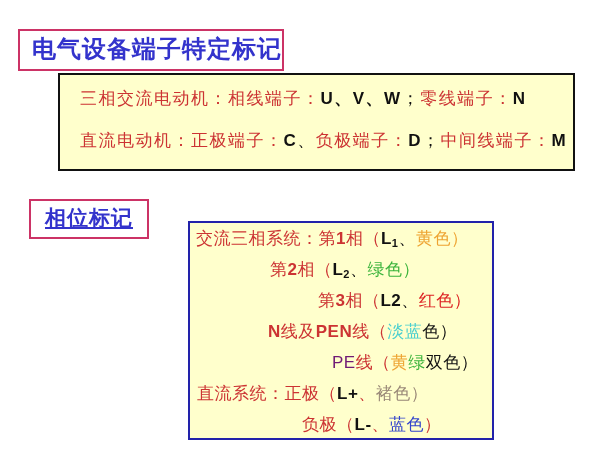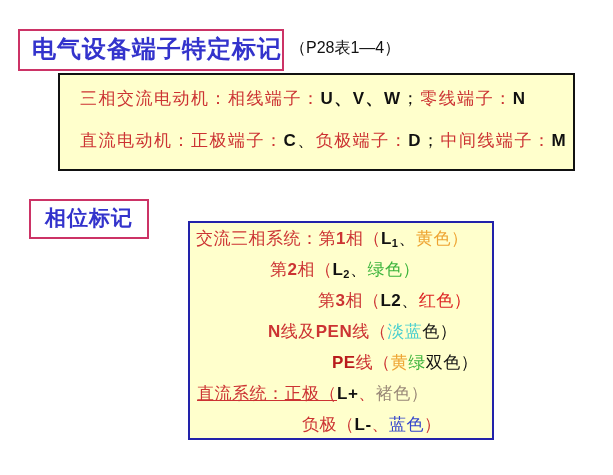--- a/index.html
+++ b/index.html
@@ -56,20 +56,21 @@
     position: absolute;
     left: 29px;
     top: 199px;
     border: 2px solid var(--pink-border, #cc3366);
     color: var(--title-blue, #3333cc);
     font-size: 21px;
     font-weight: bold;
     padding: 3px 14px 5px 14px;
     letter-spacing: 1px;
     white-space: nowrap;
+    text-decoration: underline;
   }
   .phase-box {
     position: absolute;
     left: 188px;
     top: 221px;
     width: 306px;
     height: 219px;
     box-sizing: border-box;
     background: var(--panel-bg, #ffffcc);
     border: 2px solid var(--navy-border, #2222aa);
@@ -96,34 +97,33 @@
 </style>
 </head>
 <body>
 
 <div class="slide">
 
   <div class="title-box">
     <span>电气设备端子特定标记</span>
   </div>
 
-  <div class="title-ref">（P28表1—4）</div>
 
   <div class="terminal-box">
       <div class="tline"><span style="color: rgb(204, 51, 51);">三相交流电动机：相线端子：</span><span style="color: rgb(17, 17, 17); font-weight: 700;">U、V、W</span><span style="color: rgb(17, 17, 17);">；</span><span style="color: rgb(204, 51, 51);">零线端子：</span><span style="color: rgb(17, 17, 17); font-weight: 700;">N</span></div>
       <div class="tline"><span style="color: rgb(204, 51, 51);">直流电动机：正极端子：</span><span style="color: rgb(17, 17, 17); font-weight: 700;">C</span><span style="color: rgb(17, 17, 17);">、</span><span style="color: rgb(204, 51, 51);">负极端子：</span><span style="color: rgb(17, 17, 17); font-weight: 700;">D</span><span style="color: rgb(17, 17, 17);">；</span><span style="color: rgb(204, 51, 51);">中间线端子：</span><span style="color: rgb(17, 17, 17); font-weight: 700;">M</span></div>
     </div>
 
   <div class="phase-title-box">
     <span>相位标记</span>
   </div>
 
   <div class="phase-box">
       <div class="pline"><span style="color: rgb(204, 51, 51);">交流三相系统：第</span><span style="color: rgb(204, 51, 51); font-weight: 700;">1</span><span style="color: rgb(204, 51, 51);">相</span><span style="color: rgb(204, 51, 51);">（</span><span style="color: rgb(17, 17, 17); font-weight: 700;">L</span><span class="sub" style="color: rgb(17, 17, 17); font-weight: 700;">1</span><span style="color: rgb(17, 17, 17);">、</span><span style="color: rgb(238, 164, 50);">黄色</span><span style="color: rgb(238, 164, 50);">）</span></div>
       <div class="pline"><span style="color: rgb(204, 51, 51);">第</span><span style="color: rgb(204, 51, 51); font-weight: 700;">2</span><span style="color: rgb(204, 51, 51);">相</span><span style="color: rgb(204, 51, 51);">（</span><span style="color: rgb(17, 17, 17); font-weight: 700;">L</span><span class="sub" style="color: rgb(17, 17, 17); font-weight: 700;">2</span><span style="color: rgb(17, 17, 17);">、</span><span style="color: rgb(60, 180, 60);">绿色</span><span style="color: rgb(60, 180, 60);">）</span></div>
       <div class="pline"><span style="color: rgb(204, 51, 51);">第</span><span style="color: rgb(204, 51, 51); font-weight: 700;">3</span><span style="color: rgb(204, 51, 51);">相</span><span style="color: rgb(204, 51, 51);">（</span><span style="color: rgb(17, 17, 17); font-weight: 700;">L2</span><span style="color: rgb(17, 17, 17);">、</span><span style="color: rgb(221, 34, 34);">红色</span><span style="color: rgb(221, 34, 34);">）</span></div>
       <div class="pline"><span style="color: rgb(204, 51, 51); font-weight: 700;">N</span><span style="color: rgb(204, 51, 51);">线及</span><span style="color: rgb(204, 51, 51); font-weight: 700;">PEN</span><span style="color: rgb(204, 51, 51);">线</span><span style="color: rgb(204, 51, 51);">（</span><span style="color: rgb(73, 207, 207);">淡蓝</span><span style="color: rgb(17, 17, 17);">色</span><span style="color: rgb(17, 17, 17);">）</span></div>
-      <div class="pline"><span style="color: #b91c1c; font-weight: 700;">PE</span><span style="color: rgb(204, 51, 51);">线</span><span style="color: rgb(204, 51, 51);">（</span><span style="color: rgb(238, 164, 50);">黄</span><span style="color: rgb(60, 180, 60);">绿</span><span style="color: rgb(17, 17, 17);">双色</span><span style="color: rgb(17, 17, 17);">）</span></div>
-      <div class="pline"><span style="color: rgb(204, 51, 51); text-decoration: underline;">直流系统：正极（</span><span style="color: rgb(17, 17, 17); font-weight: 700;">L+</span><span style="color: rgb(204, 51, 51);">、</span><span style="color: rgb(153, 136, 119);">褚色</span><span style="color: rgb(153, 136, 119);">）</span></div>
+      <div class="pline"><span style="color: #701a75; font-weight: 400;">PE</span><span style="color: rgb(204, 51, 51);">线</span><span style="color: rgb(204, 51, 51);">（</span><span style="color: rgb(238, 164, 50);">黄</span><span style="color: rgb(60, 180, 60);">绿</span><span style="color: rgb(17, 17, 17);">双色</span><span style="color: rgb(17, 17, 17);">）</span></div>
+      <div class="pline"><span style="color: rgb(204, 51, 51);">直流系统：正极（</span><span style="color: rgb(17, 17, 17); font-weight: 700;">L+</span><span style="color: rgb(204, 51, 51);">、</span><span style="color: rgb(153, 136, 119);">褚色</span><span style="color: rgb(153, 136, 119);">）</span></div>
       <div class="pline"><span style="color: rgb(204, 51, 51);">负极（</span><span style="color: rgb(17, 17, 17); font-weight: 700;">L-</span><span style="color: rgb(204, 51, 51);">、</span><span style="color: rgb(51, 68, 204);">蓝色</span><span style="color: rgb(204, 51, 51);">）</span></div>
     </div>
 
 </div>
 
 </body></html>

